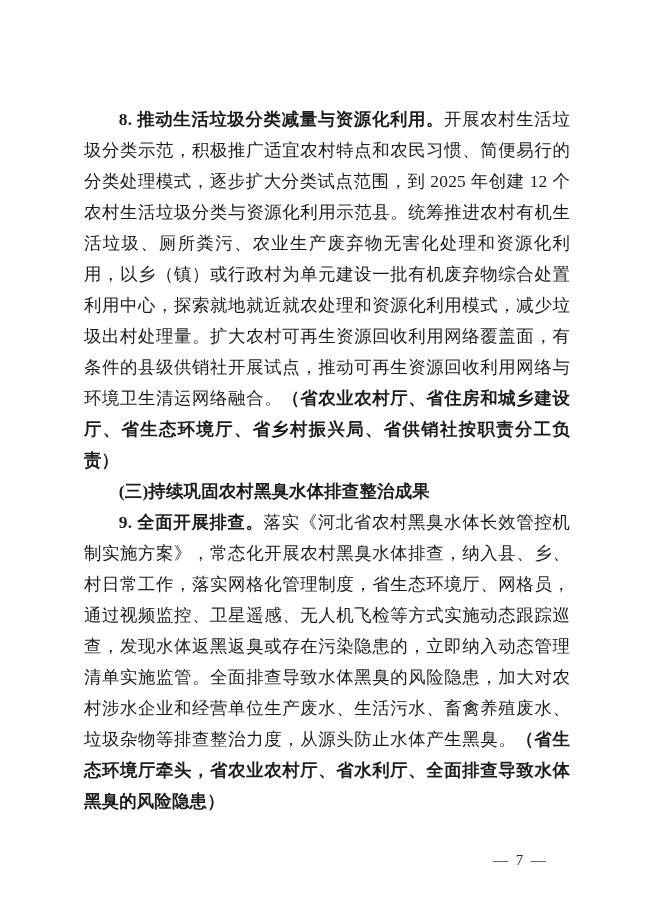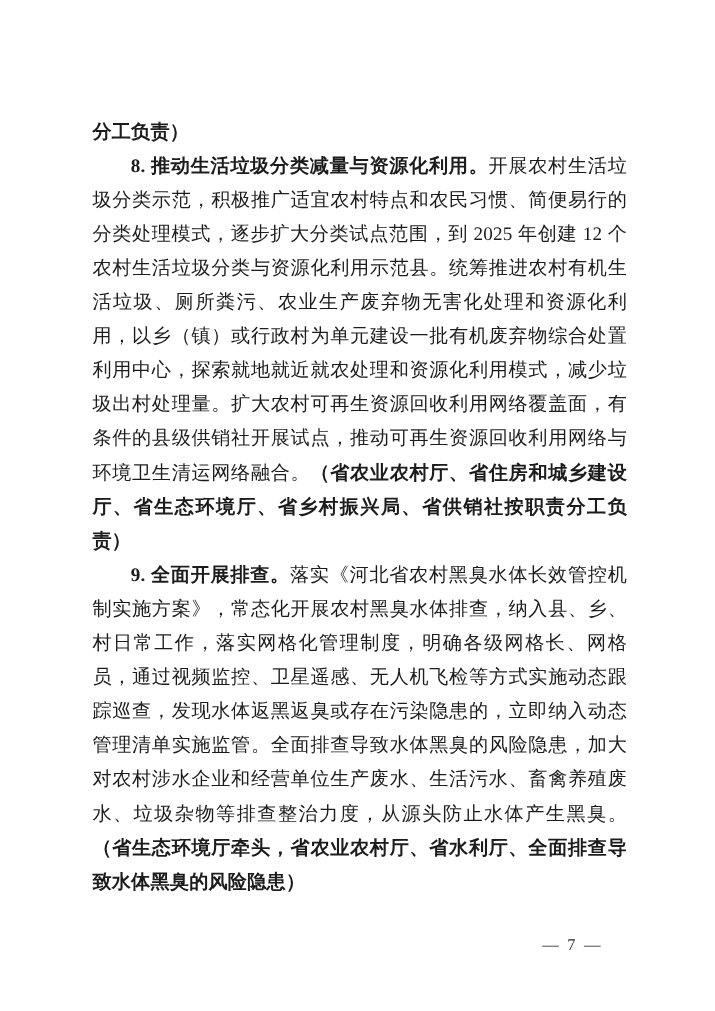--- a/index.html
+++ b/index.html
@@ -49,22 +49,22 @@
     letter-spacing: 2px;
     color: #2a2a2a;
     font-family: "Liberation Serif", "DejaVu Serif", serif;
   }
 </style>
 </head>
 <body>
 
 <div class="page">
 
-  <p class="para continuation"><span>分工负责）</span></p>
 
   <p class="para indent"><span class="lead">8. 推动生活垃圾分类减量与资源化利用。</span><span>开展农村生活垃圾分类示范，积极推广适宜农村特点和农民习惯、简便易行的分类处理模式，逐步扩大分类试点范围，到 2025 年创建 12 个农村生活垃圾分类与资源化利用示范县。统筹推进农村有机生活垃圾、厕所粪污、农业生产废弃物无害化处理和资源化利用，以乡（镇）或行政村为单元建设一批有机废弃物综合处置利用中心，探索就地就近就农处理和资源化利用模式，减少垃圾出村处理量。扩大农村可再生资源回收利用网络覆盖面，有条件的县级供销社开展试点，推动可再生资源回收利用网络与环境卫生清运网络融合。</span><span class="attr">（省农业农村厅、省住房和城乡建设厅、省生态环境厅、省乡村振兴局、省供销社按职责分工负责）</span></p>
 
+  <p class="para indent heading"><span>(三)持续巩固农村黑臭水体排查整治成果</span></p>
 
-  <p class="para indent"><span class="lead">9. 全面开展排查。</span><span>落实《河北省农村黑臭水体长效管控机制实施方案》，常态化开展农村黑臭水体排查，纳入县、乡、村日常工作，落实网格化管理制度，明确各级网格长、网格员，通过视频监控、卫星遥感、无人机飞检等方式实施动态跟踪巡查，发现水体返黑返臭或存在污染隐患的，立即纳入动态管理清单实施监管。全面排查导致水体黑臭的风险隐患，加大对农村涉水企业和经营单位生产废水、生活污水、畜禽养殖废水、垃圾杂物等排查整治力度，从源头防止水体产生黑臭。</span><span class="attr">（省生态环境厅牵头，省农业农村厅、省水利厅、全面排查导致水体黑臭的风险隐患）</span></p>
+  <p class="para indent"><span class="lead">9. 全面开展排查。</span><span>落实《河北省农村黑臭水体长效管控机制实施方案》，常态化开展农村黑臭水体排查，纳入县、乡、村日常工作，落实网格化管理制度，省生态环境厅、网格员，通过视频监控、卫星遥感、无人机飞检等方式实施动态跟踪巡查，发现水体返黑返臭或存在污染隐患的，立即纳入动态管理清单实施监管。全面排查导致水体黑臭的风险隐患，加大对农村涉水企业和经营单位生产废水、生活污水、畜禽养殖废水、垃圾杂物等排查整治力度，从源头防止水体产生黑臭。</span><span class="attr">（省生态环境厅牵头，省农业农村厅、省水利厅、全面排查导致水体黑臭的风险隐患）</span></p>
 
   <div class="page-number">— 7 —</div>
 
 </div>
 
 </body></html>

